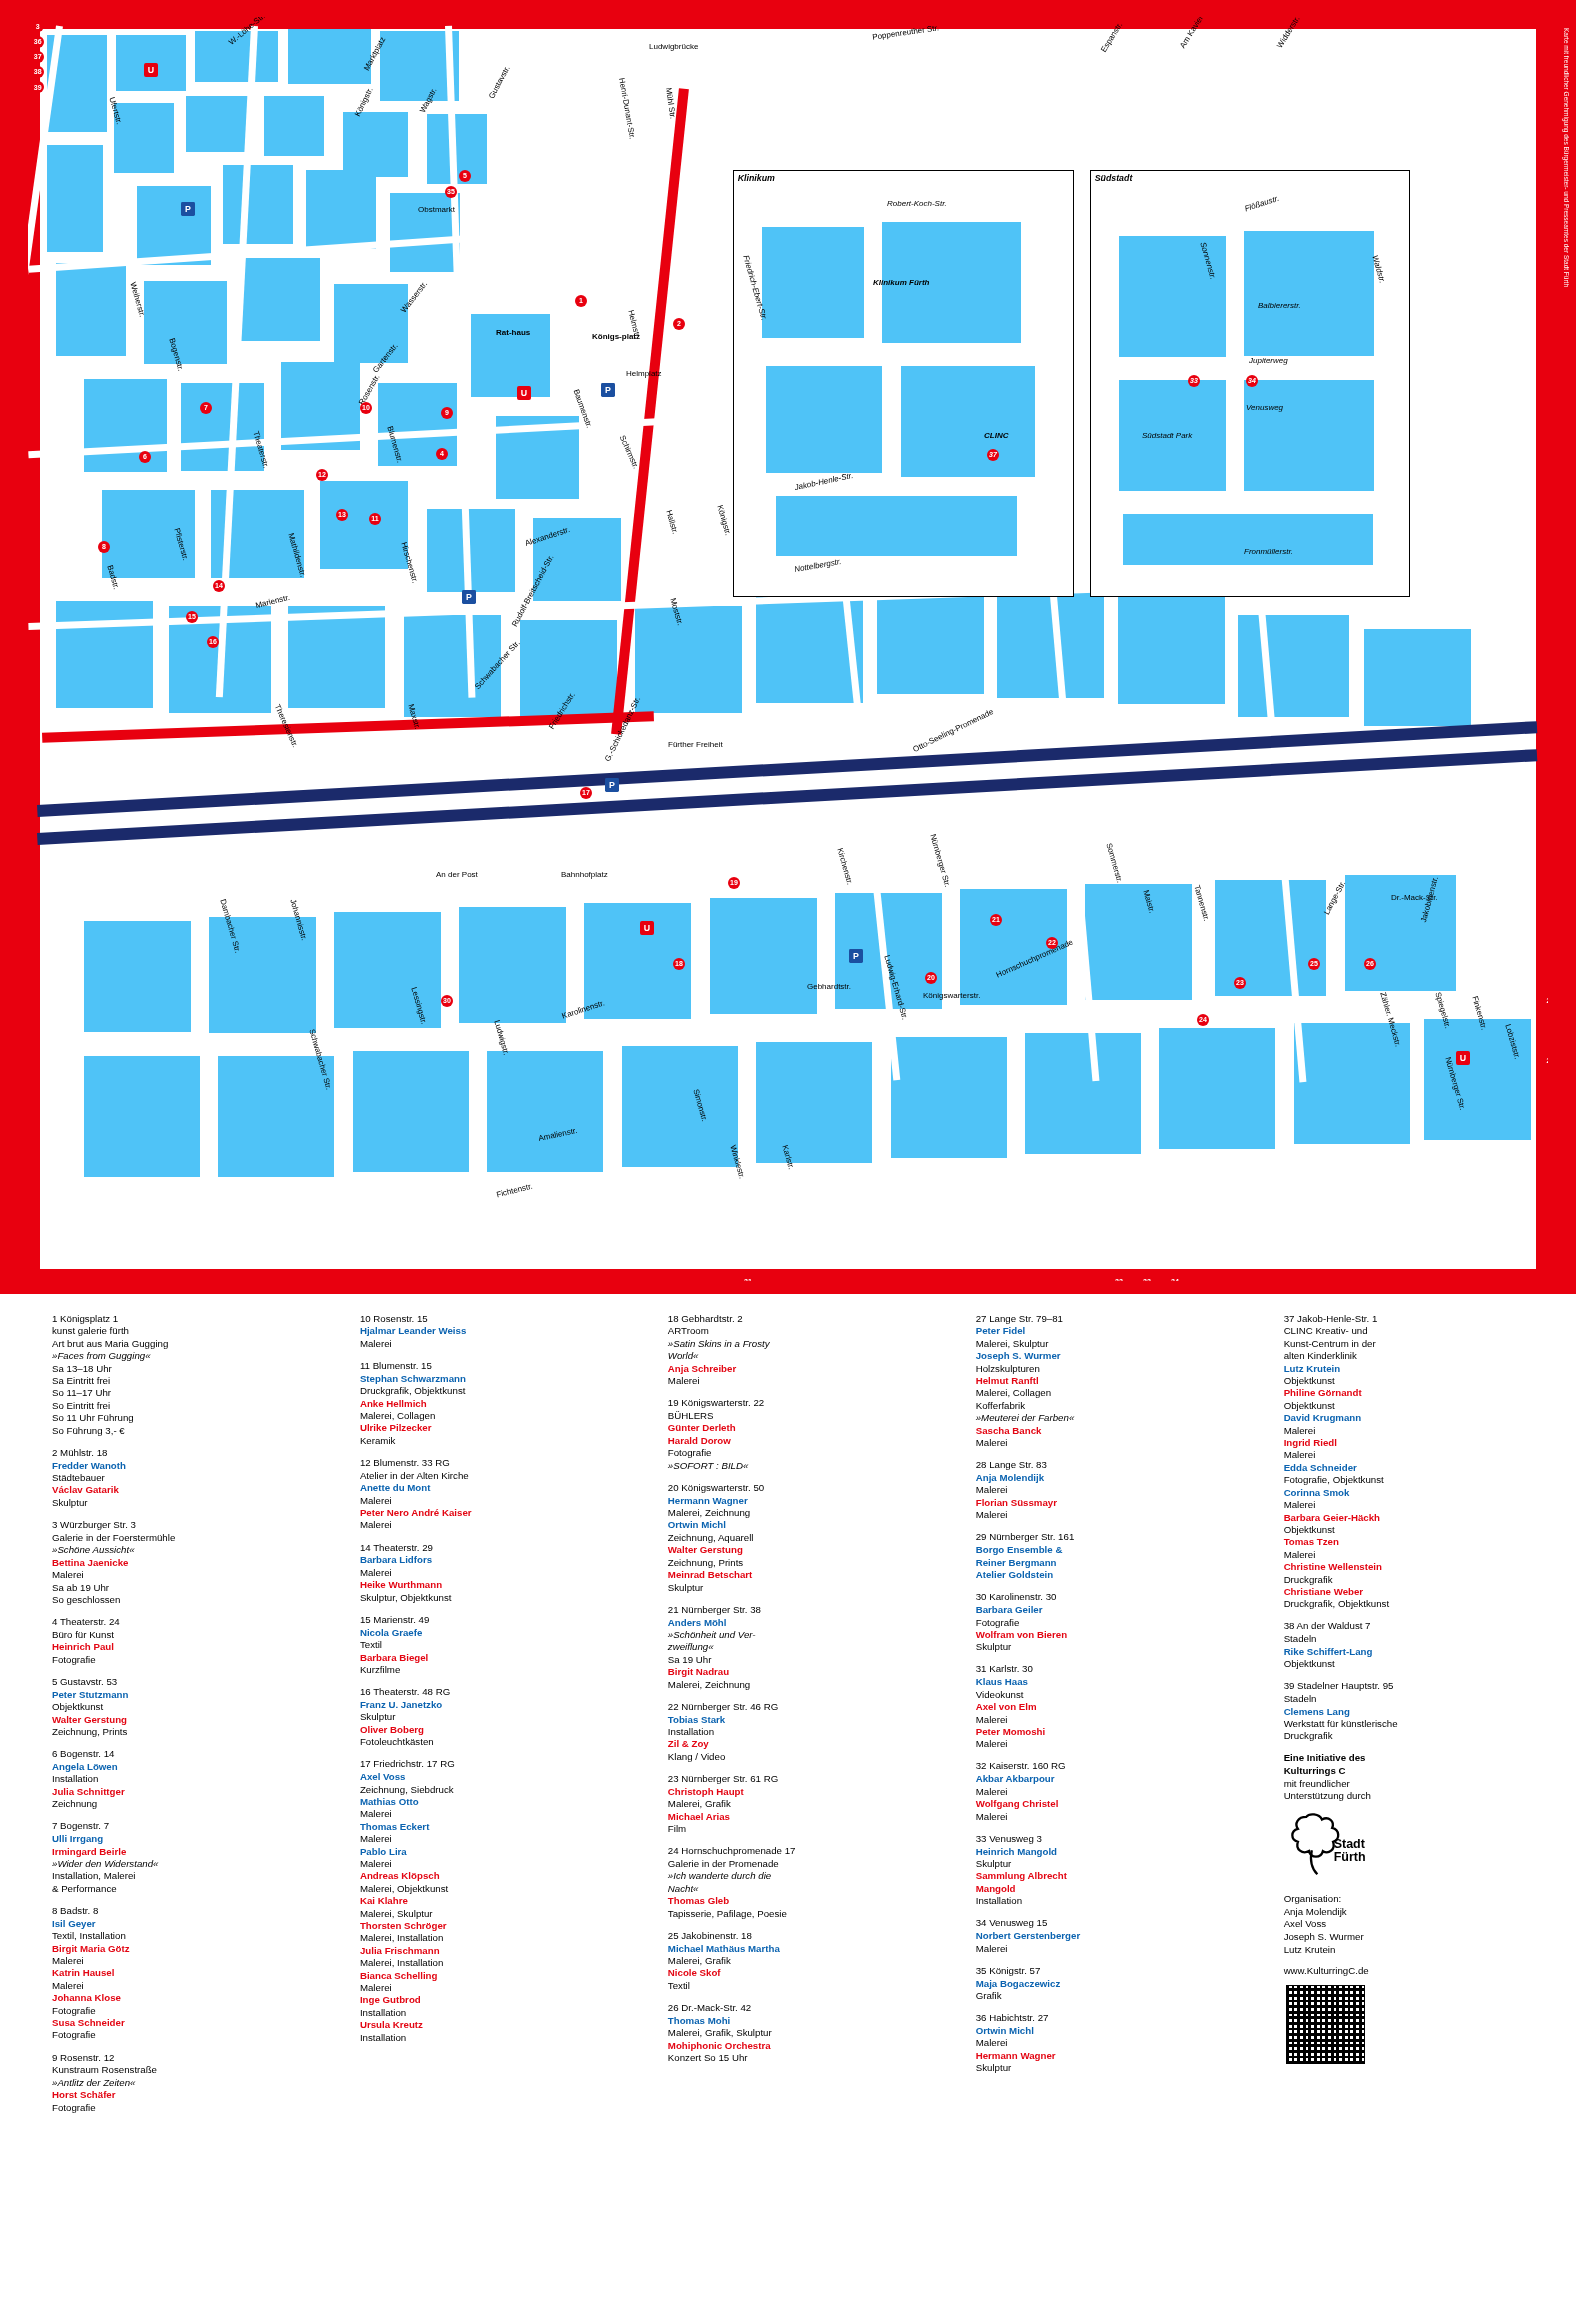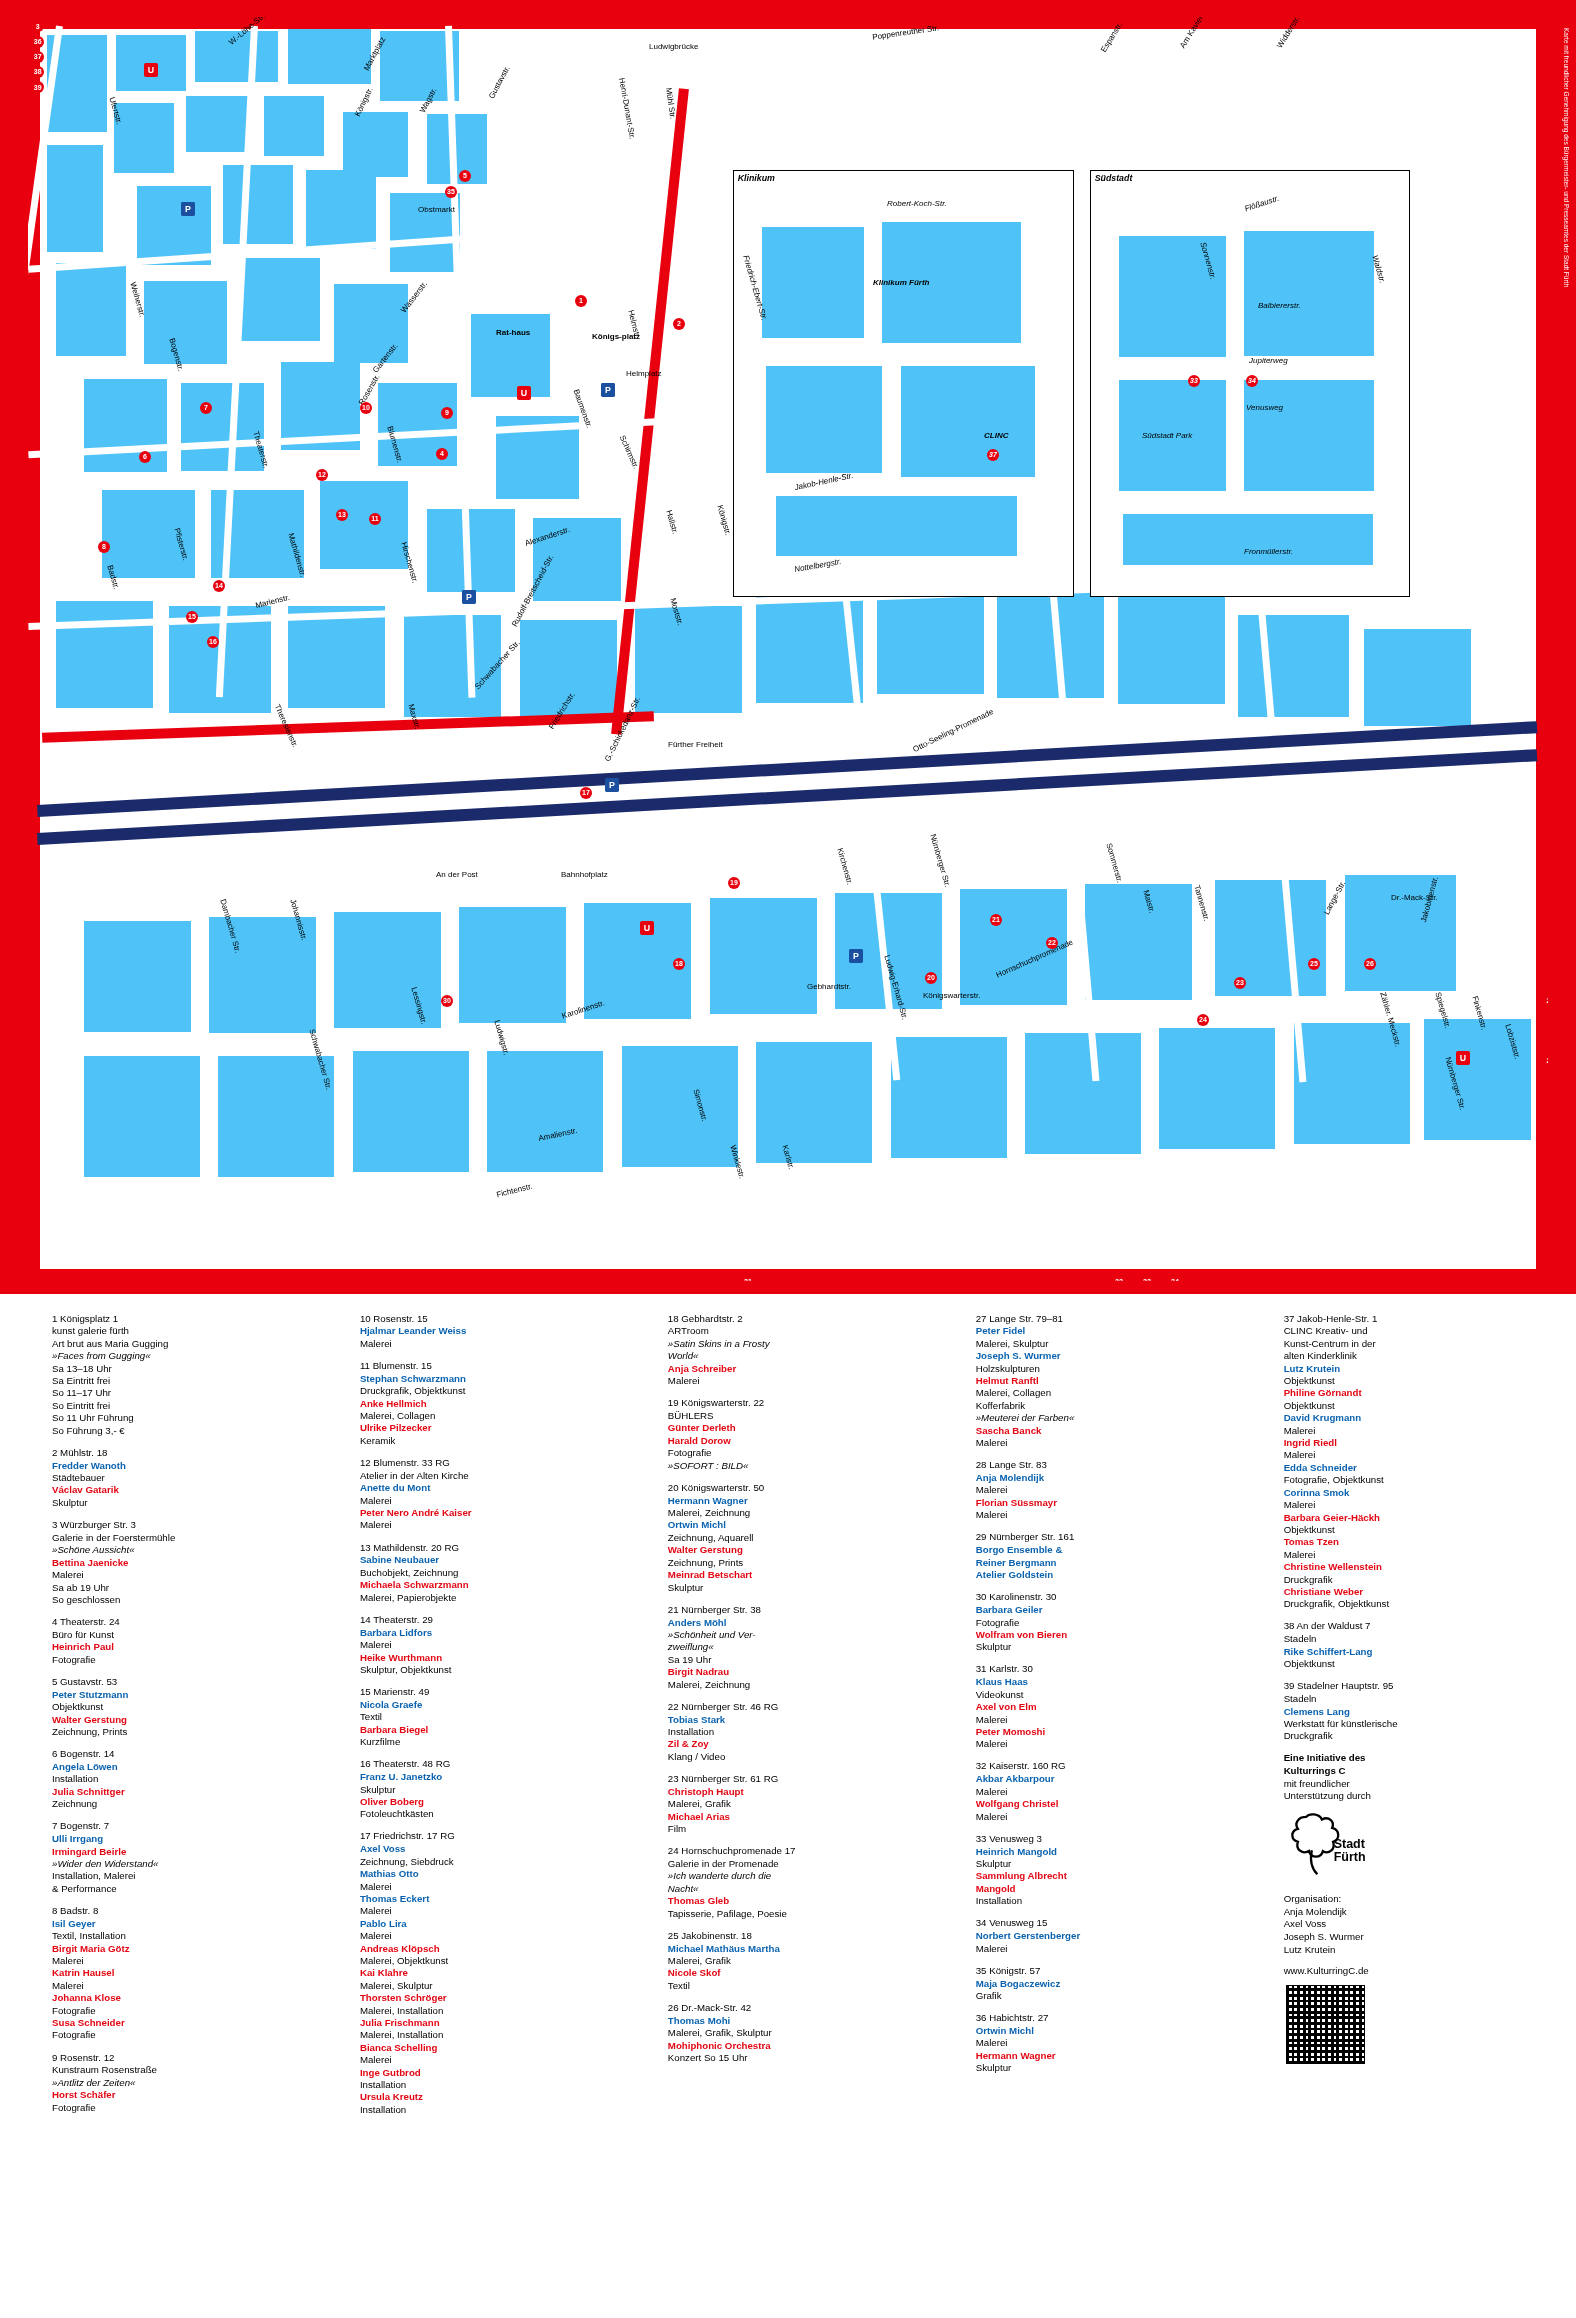--- a/index.html
+++ b/index.html
@@ -503,27 +503,20 @@
         </div>
         <div class="entry">
             <div class="entry-head">12 Blumenstr. 33 RG</div>
           <div class="line role">Atelier in der Alten Kirche</div>
           <div class="line n-blue">Anette du Mont</div>
           <div class="line role">Malerei</div>
           <div class="line n-red">Peter Nero André Kaiser</div>
           <div class="line role">Malerei</div>
         </div>
         <div class="entry">
-            <div class="entry-head">13 Mathildenstr. 20 RG</div>
-          <div class="line n-blue">Sabine Neubauer</div>
-          <div class="line role">Buchobjekt, Zeichnung</div>
-          <div class="line n-red">Michaela Schwarzmann</div>
-          <div class="line role">Malerei, Papierobjekte</div>
-        </div>
-        <div class="entry">
             <div class="entry-head">14 Theaterstr. 29</div>
           <div class="line n-blue">Barbara Lidfors</div>
           <div class="line role">Malerei</div>
           <div class="line n-red">Heike Wurthmann</div>
           <div class="line role">Skulptur, Objektkunst</div>
         </div>
         <div class="entry">
             <div class="entry-head">15 Marienstr. 49</div>
           <div class="line n-blue">Nicola Graefe</div>
           <div class="line role">Textil</div>

